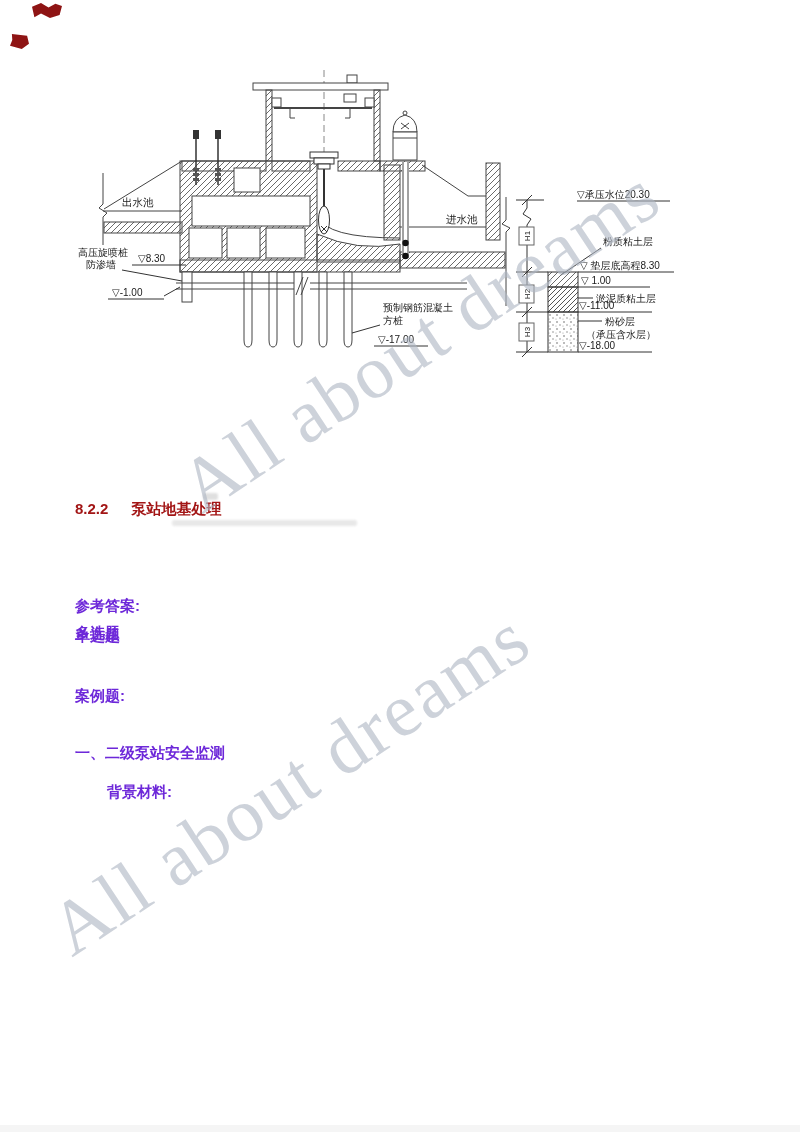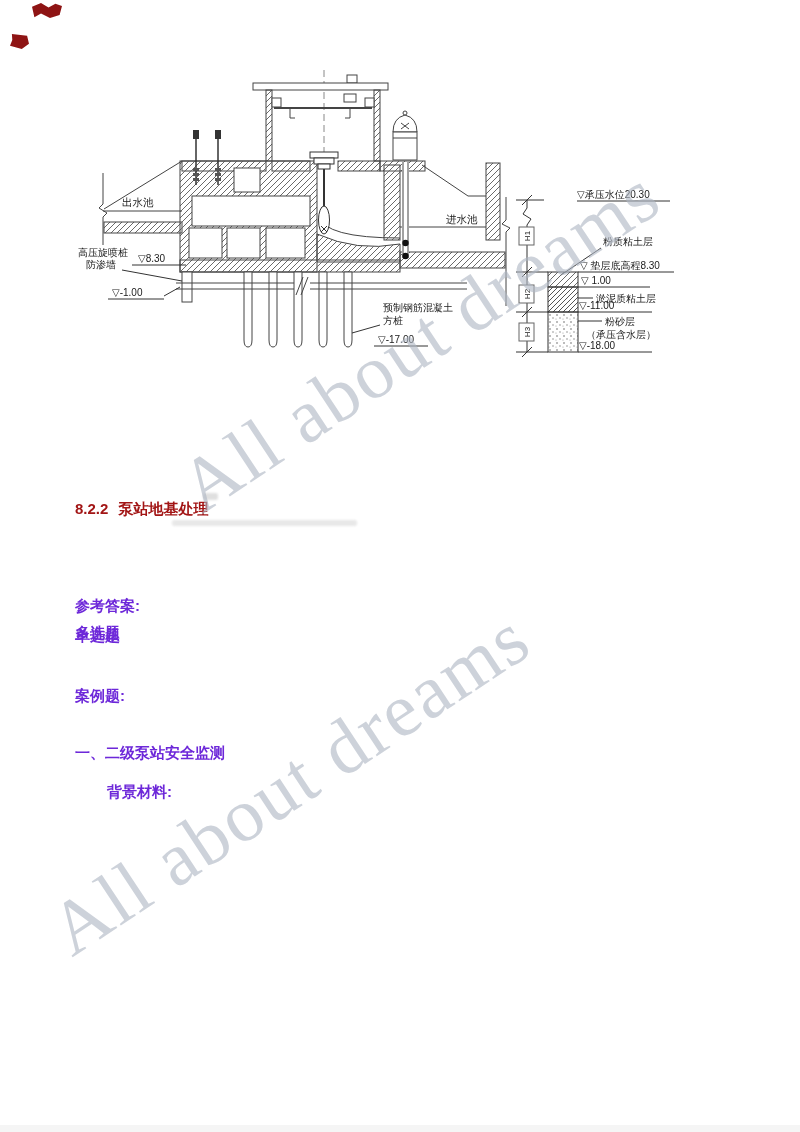--- a/index.html
+++ b/index.html
@@ -14,21 +14,21 @@
       clip-path:polygon(0% 25%,30% 0%,55% 30%,78% 5%,100% 20%,92% 80%,60% 100%,30% 70%,8% 95%);}
   .a2{left:10px;top:34px;width:19px;height:15px;
       clip-path:polygon(10% 0%,90% 12%,100% 65%,62% 100%,0% 78%,12% 40%);}
   
   .smudge{position:absolute;background:rgba(110,110,110,0.16);filter:blur(1px);border-radius:2px;}
   .s1{left:172px;top:520px;width:185px;height:6px;}
   .s2{left:203px;top:493px;width:15px;height:7px;background:rgba(110,110,110,0.22);}
   
   .heading{position:absolute;left:75px;top:500px;color:#a21515;font-weight:bold;
            font-size:15px;line-height:17px;white-space:nowrap;}
-  .heading .num{margin-right:10px;}
+  .heading .num{margin-right:23px;}
   .redline{position:absolute;left:75px;color:#6d28d9;font-weight:bold;font-size:15px;
            line-height:17px;white-space:nowrap;}
   .l1{top:597px;}.l2{top:627px;}.l3{top:624px;text-align:center;}.l4{top:687px;}.l5{top:744px;}.l6{top:783px;margin-left:32px;}
   
   .watermark{position:absolute;white-space:nowrap;z-index:30;pointer-events:none;
              font-family:"Liberation Serif","DejaVu Serif",serif;font-size:76px;
              letter-spacing:2px;color:rgba(174,182,196,0.62);
              transform-origin:0 50%;transform:rotate(-33.5deg);}
   .wm1{left:188px;top:450px;}
   .wm2{left:58px;top:893px;}

